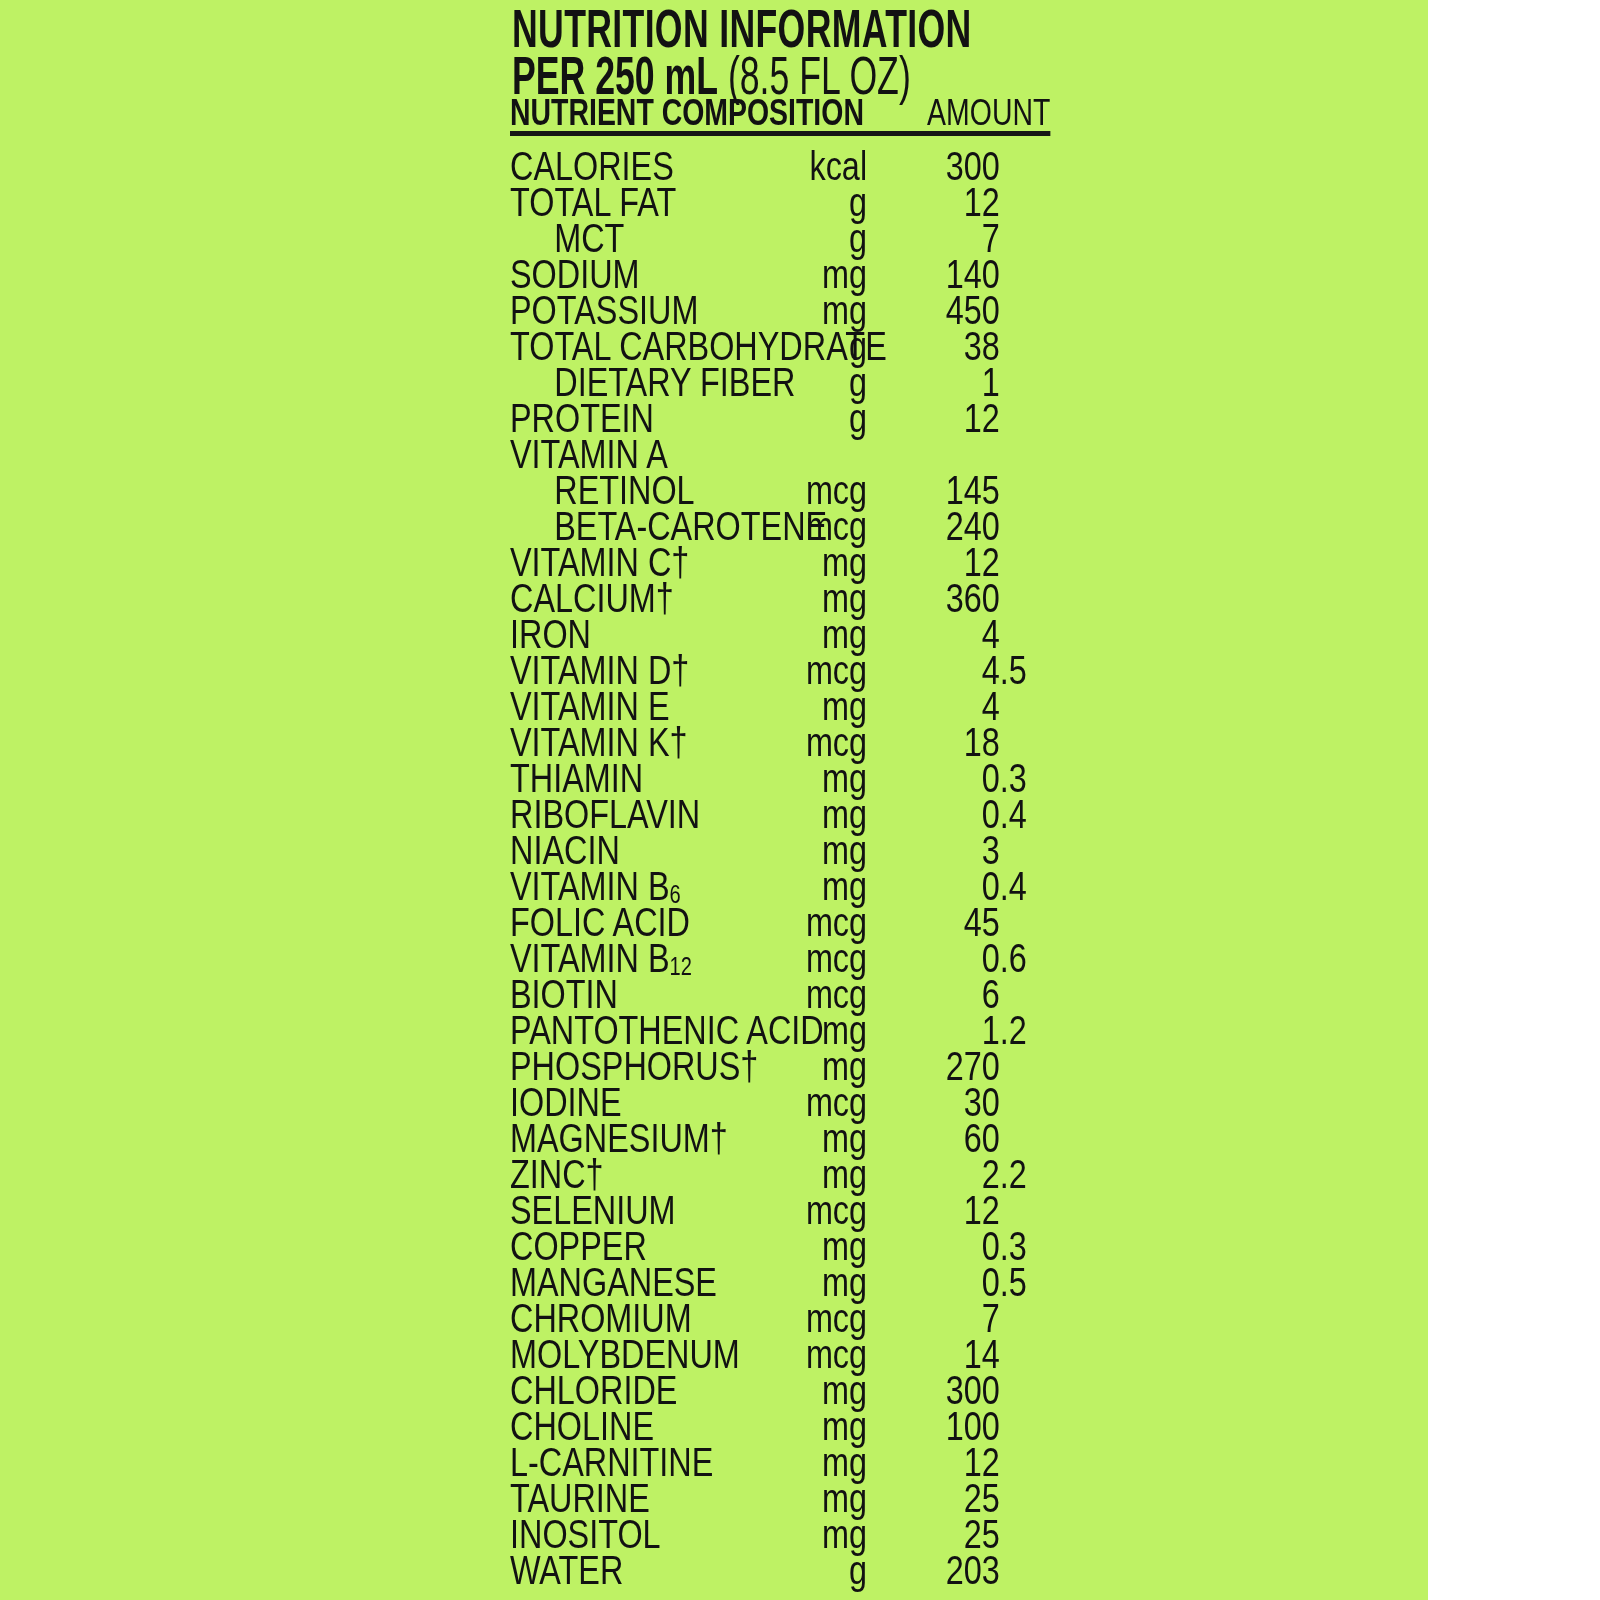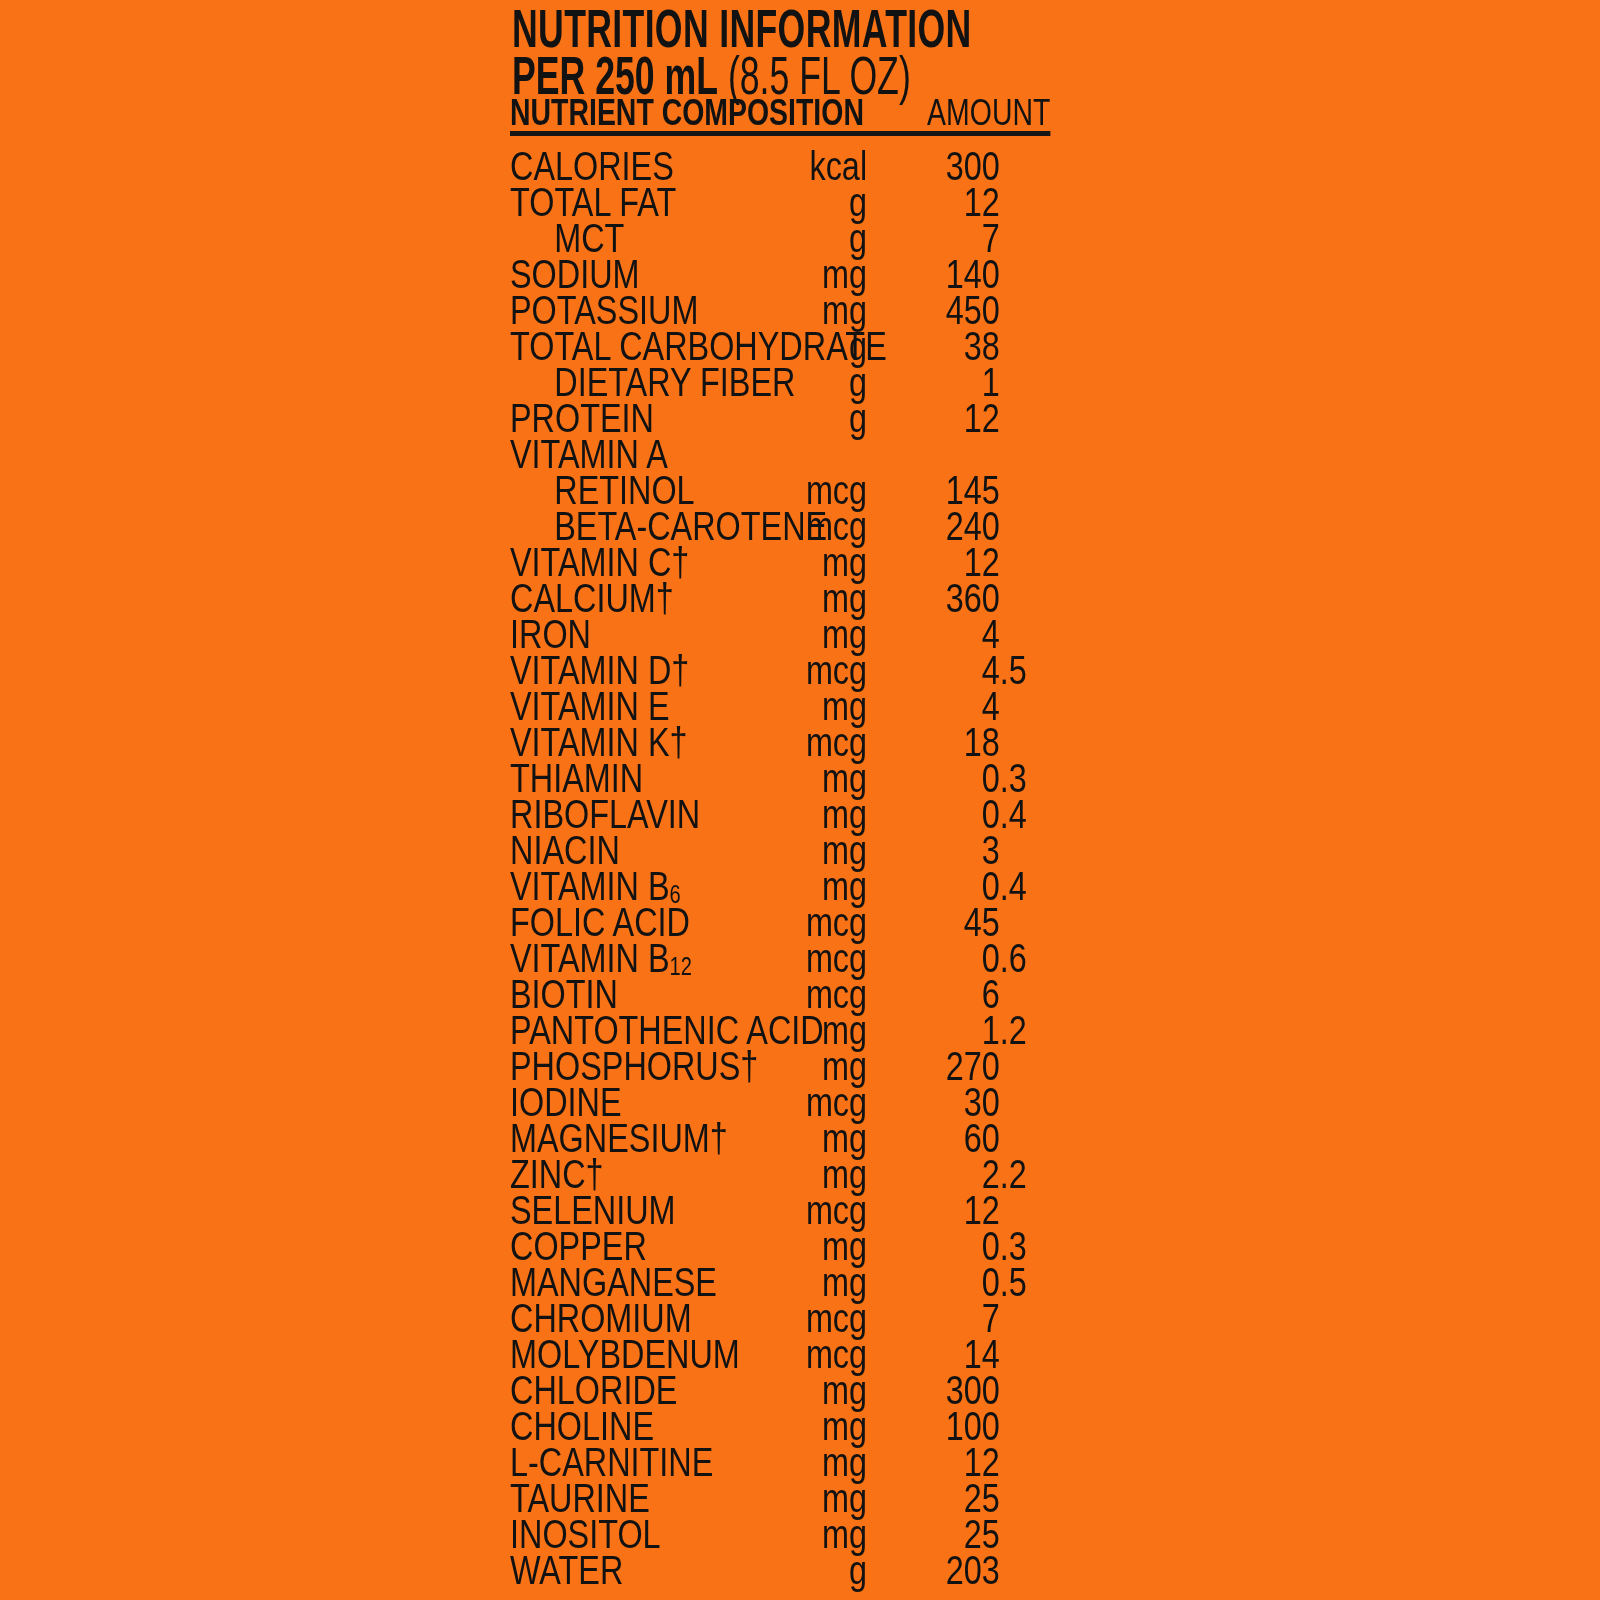--- a/index.html
+++ b/index.html
@@ -3,21 +3,21 @@
 <meta charset="utf-8">
 <style>
   * { margin: 0; padding: 0; box-sizing: border-box; }
   html, body {
     width: 1600px; height: 1600px;
     background: #ffffff;
     font-family: "Liberation Sans", "DejaVu Sans", sans-serif;
     color: #121212;
     overflow: hidden;
   }
-  .stage { position: relative; width: 1600px; height: 1600px; background: #f97316; }
+  .stage { position: relative; width: 1428px; height: 1600px; background: #bef264; }
 
   
   .title-block {
     position: absolute; left: 512px; top: 4px;
     transform: scaleX(0.66); transform-origin: left top;
     white-space: nowrap;
   }
   .title-line1 {
     font-size: 54px; font-weight: bold; line-height: 48px;
     letter-spacing: 0.5px;

